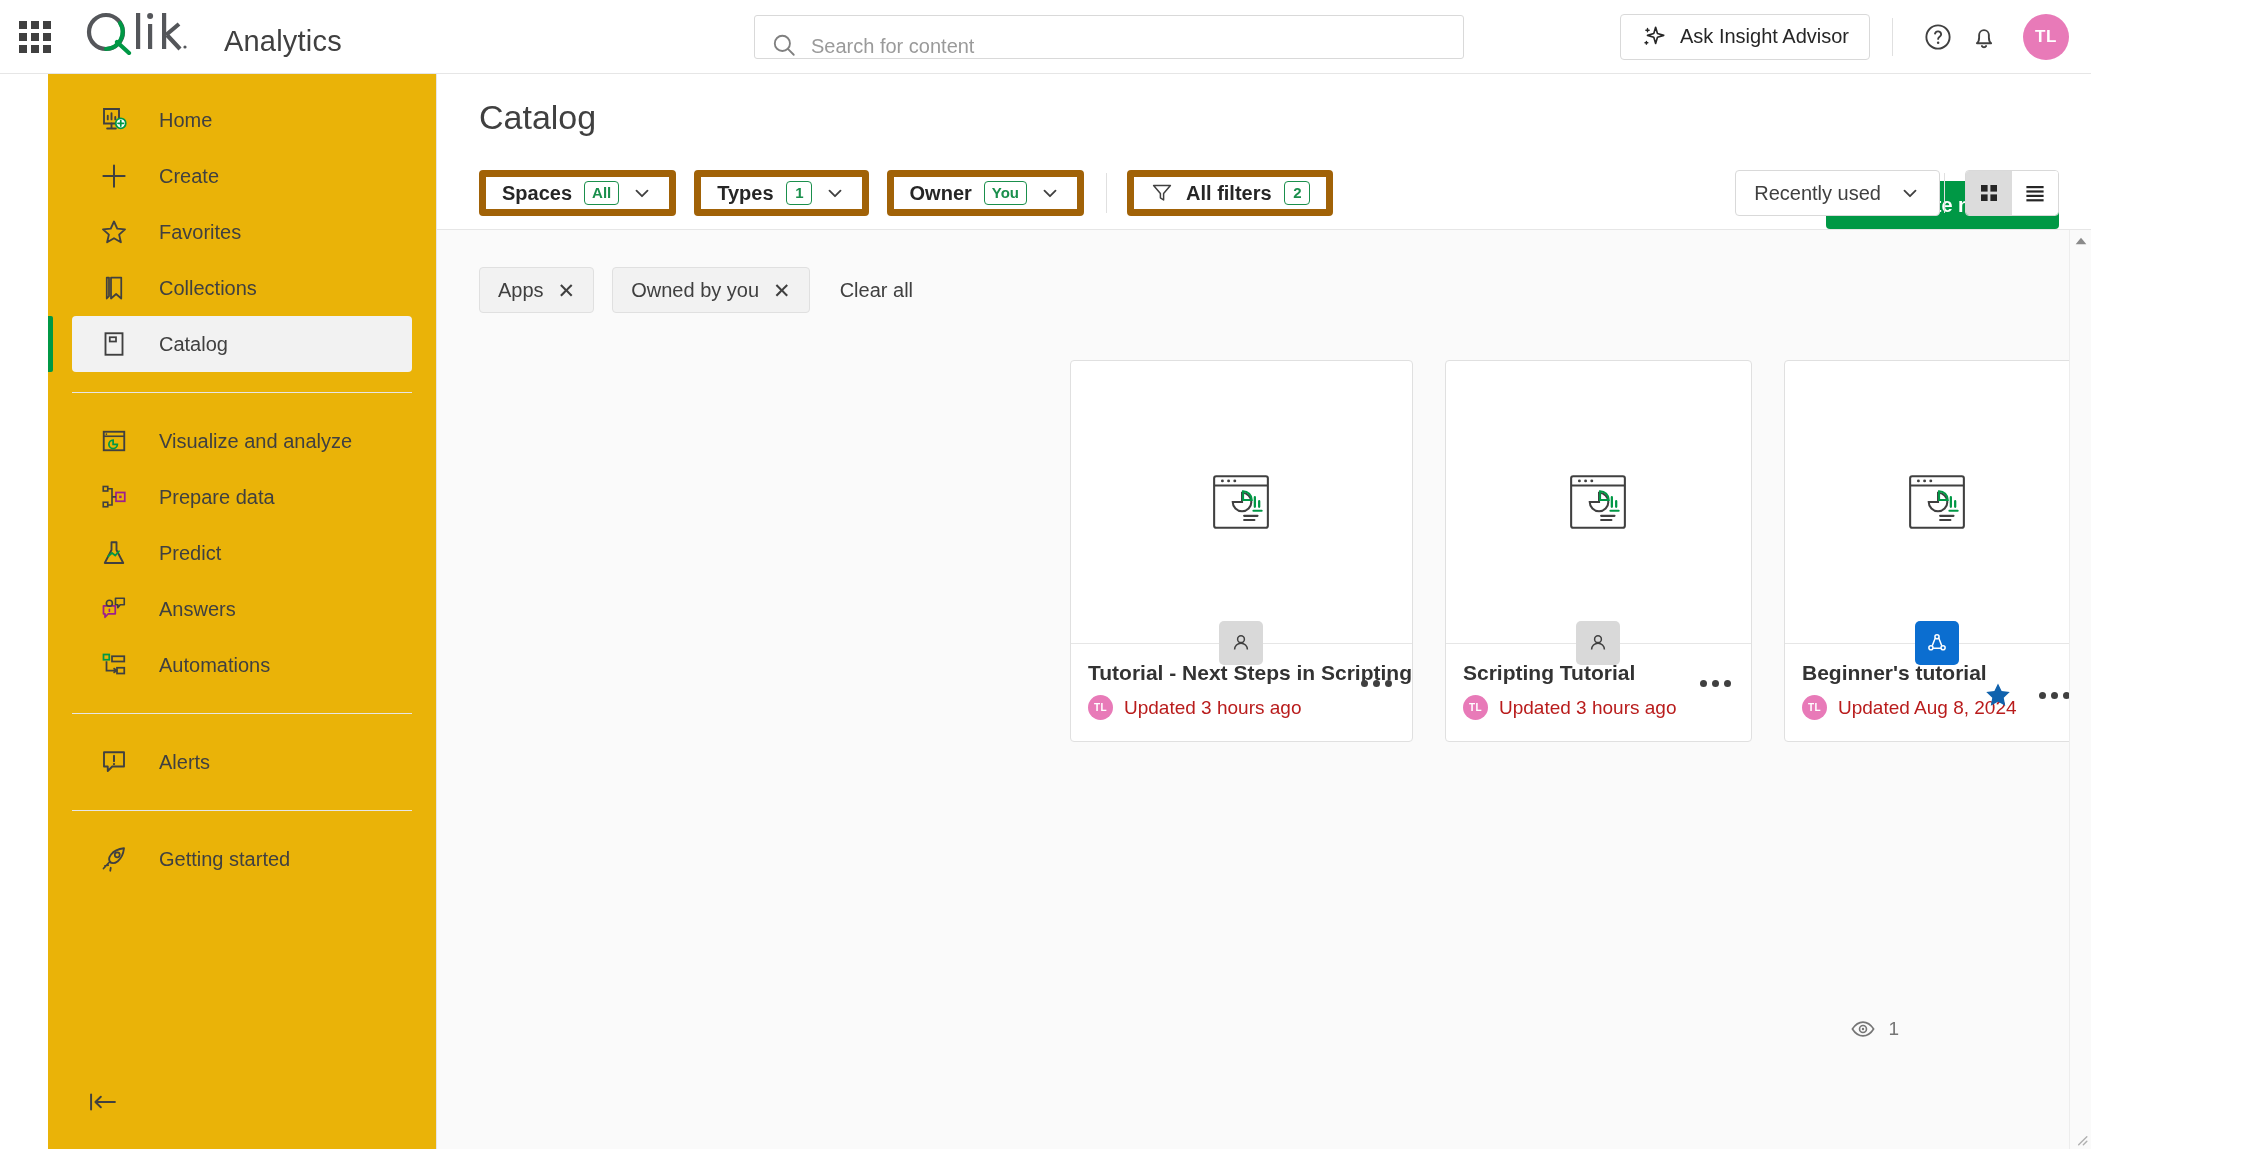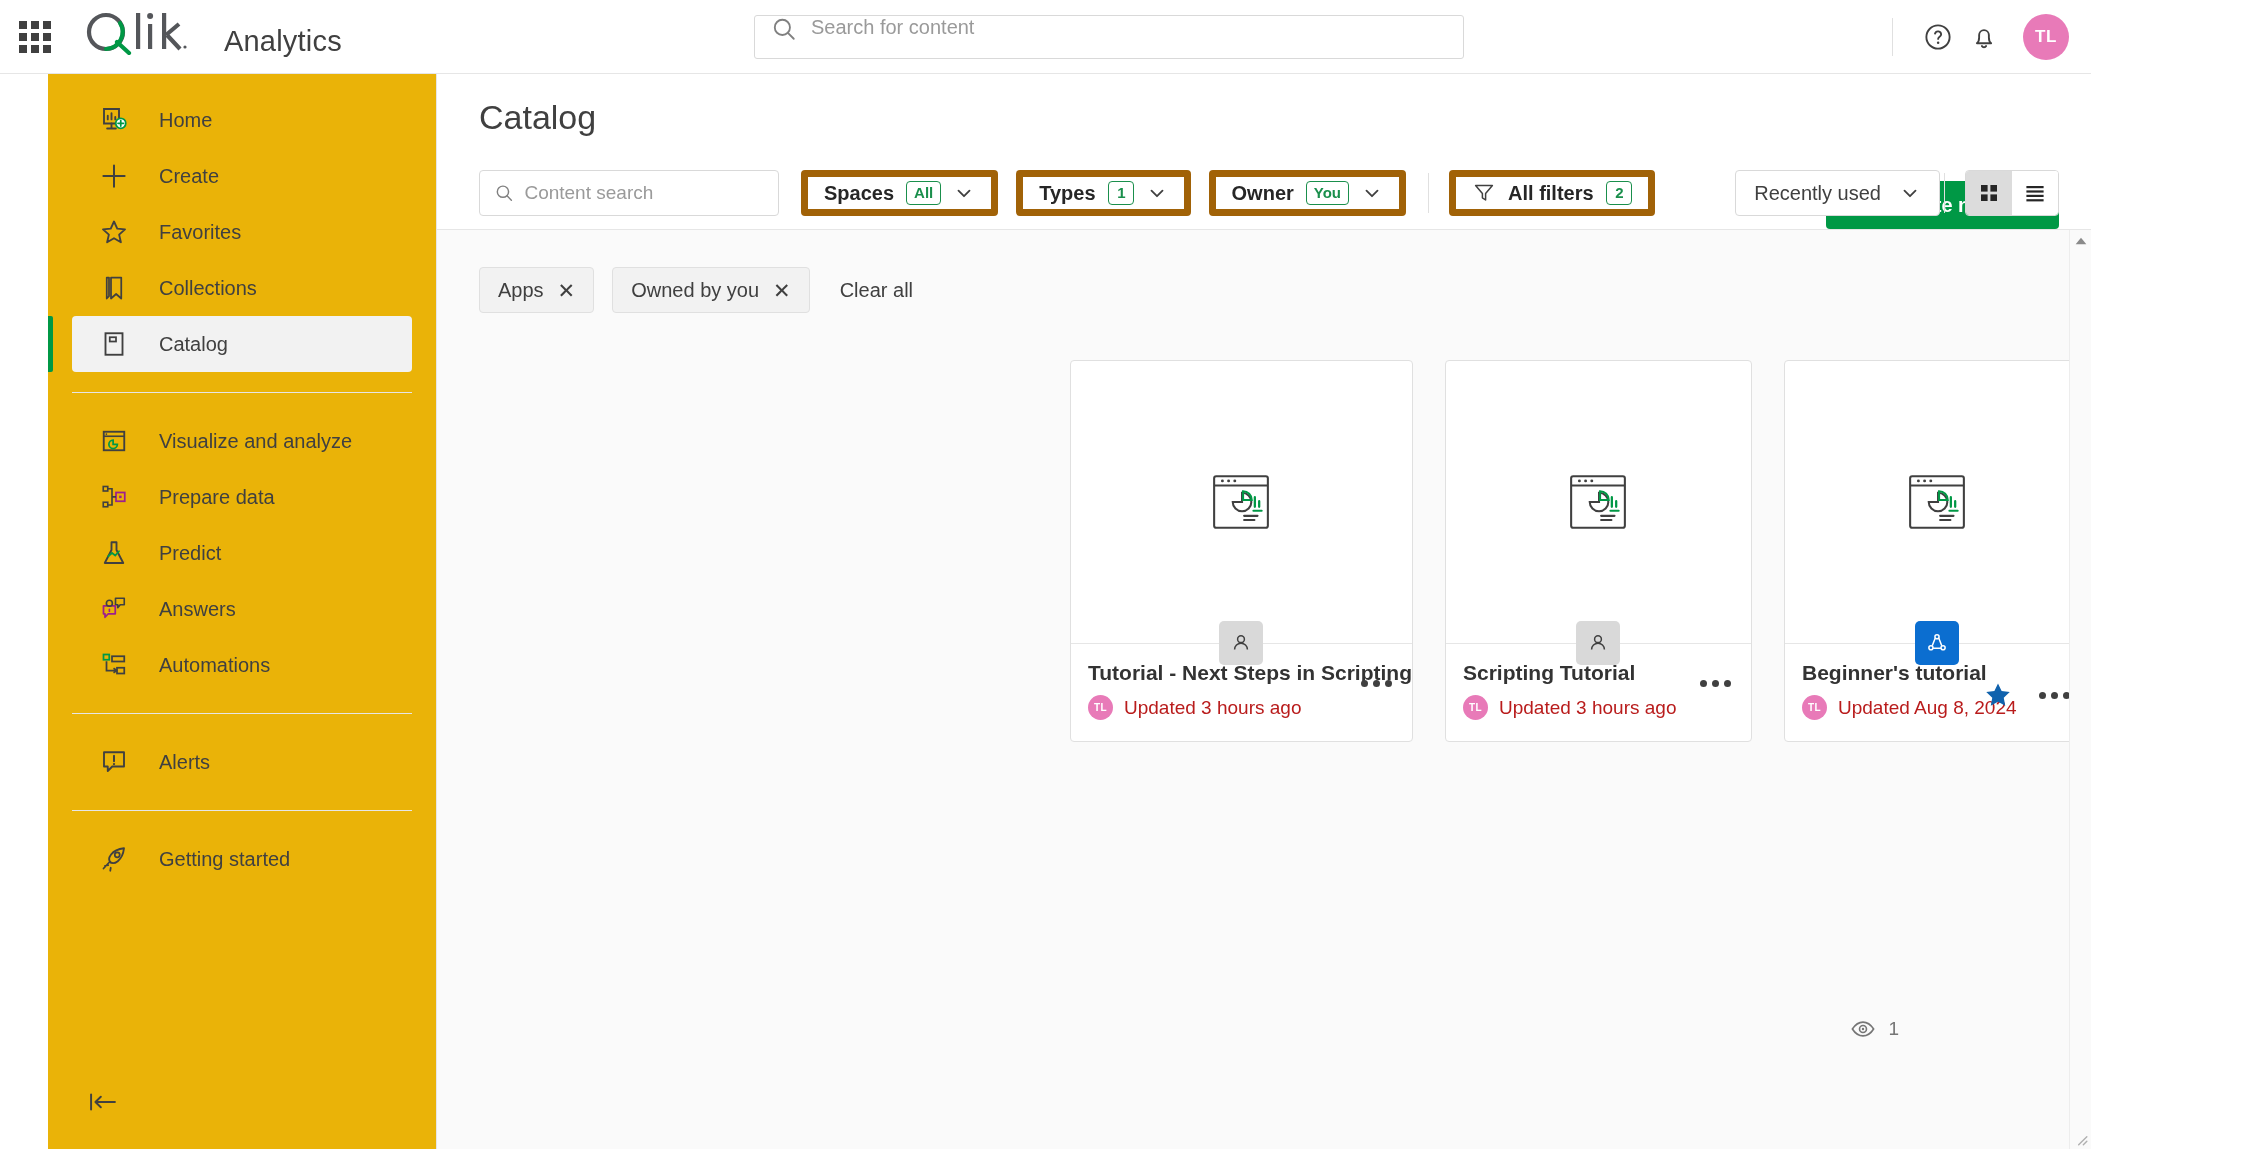--- a/index.html
+++ b/index.html
@@ -32,21 +32,21 @@
   .qlik-logo { height: 44px; width: 128px; }
   .brand-name {
     font-size: 29px; color: #404040; margin-left: 16px; letter-spacing: .2px;
     font-weight: 400; position: relative; top: -4px;
   }
 
   .global-search {
     position: absolute; left: 754px; top: 15px;
     width: 710px; height: 44px;
     border: 1px solid #d9d9d9; border-radius: 3px;
-    display: flex; align-items: flex-start; background: #fff;
+    display: flex; align-items: flex-end; background: #fff;
   }
   .global-search .mag { margin: 0 14px 0 16px; flex: 0 0 auto; }
   .global-search input {
     border: 0; outline: 0; font-size: 20px; font-family: inherit;
     color: #404040; width: 100%; background: transparent;
   }
   .global-search input::placeholder { color: #9a9a9a; }
 
   .topbar-right {
     margin-left: auto; display: flex; align-items: center; padding-right: 22px; gap: 0;
@@ -253,20 +253,28 @@
 
     <div class="global-search">
       <svg class="mag" width="26" height="26" viewBox="0 0 24 24">
         <circle cx="10.5" cy="10.5" r="7" fill="none" stroke="#808080" stroke-width="1.7"></circle>
         <line x1="15.6" y1="15.6" x2="21" y2="21" stroke="#808080" stroke-width="1.7" stroke-linecap="round"></line>
       </svg>
       <input type="text" placeholder="Search for content" style="">
     </div>
 
     <div class="topbar-right">
+      <button class="ask-btn">
+        <svg width="26" height="26" viewBox="0 0 24 24">
+          <path d="M13.5 3 L15.2 8.8 L21 10.5 L15.2 12.2 L13.5 18 L11.8 12.2 L6 10.5 L11.8 8.8 Z" fill="none" stroke="#262626" stroke-width="1.5" stroke-linejoin="round"></path>
+          <path d="M6 4.2 v3 M4.5 5.7 h3" stroke="#262626" stroke-width="1.3" stroke-linecap="round"></path>
+          <path d="M5 16 v2.6 M3.7 17.3 h2.6" stroke="#262626" stroke-width="1.3" stroke-linecap="round"></path>
+        </svg>
+        <span>Ask Insight Advisor</span>
+      </button>
 
       <div class="divider-v"></div>
 
       <button class="icon-btn">
         <svg width="30" height="30" viewBox="0 0 24 24">
           <circle cx="12" cy="12" r="9.3" fill="none" stroke="#404040" stroke-width="1.5"></circle>
           <path d="M9.6 9.3 a2.5 2.5 0 0 1 4.9 .7 c0 1.8 -2.4 1.9 -2.4 3.5" fill="none" stroke="#404040" stroke-width="1.5" stroke-linecap="round"></path>
           <circle cx="12.1" cy="16.6" r="1" fill="#404040"></circle>
         </svg>
       </button>
@@ -445,27 +453,20 @@
           <path d="M12 4 v16 M4 12 h16" stroke="#fff" stroke-width="2.2" stroke-linecap="round"></path>
         </svg>
         <span>Create new</span>
         <svg width="24" height="24" viewBox="0 0 24 24">
           <path d="M6 9.5 L12 15.5 L18 9.5" fill="none" stroke="#fff" stroke-width="2" stroke-linecap="round" stroke-linejoin="round"></path>
         </svg>
       </button>
 
       <div class="toolbar">
 
-        <div class="content-search">
-          <svg class="mag" width="24" height="24" viewBox="0 0 24 24">
-            <circle cx="10.5" cy="10.5" r="6.6" fill="none" stroke="#808080" stroke-width="1.7"></circle>
-            <line x1="15.3" y1="15.3" x2="20.4" y2="20.4" stroke="#808080" stroke-width="1.7" stroke-linecap="round"></line>
-          </svg>
-          <input type="text" placeholder="Content search" style="">
-        </div>
 
         <button class="filter-btn">
           <span>Spaces</span>
           <span class="badge">All</span>
           <svg width="22" height="22" viewBox="0 0 24 24">
             <path d="M6 9.5 L12 15.5 L18 9.5" fill="none" stroke="#404040" stroke-width="2" stroke-linecap="round" stroke-linejoin="round"></path>
           </svg>
         </button>
 
         <button class="filter-btn">

